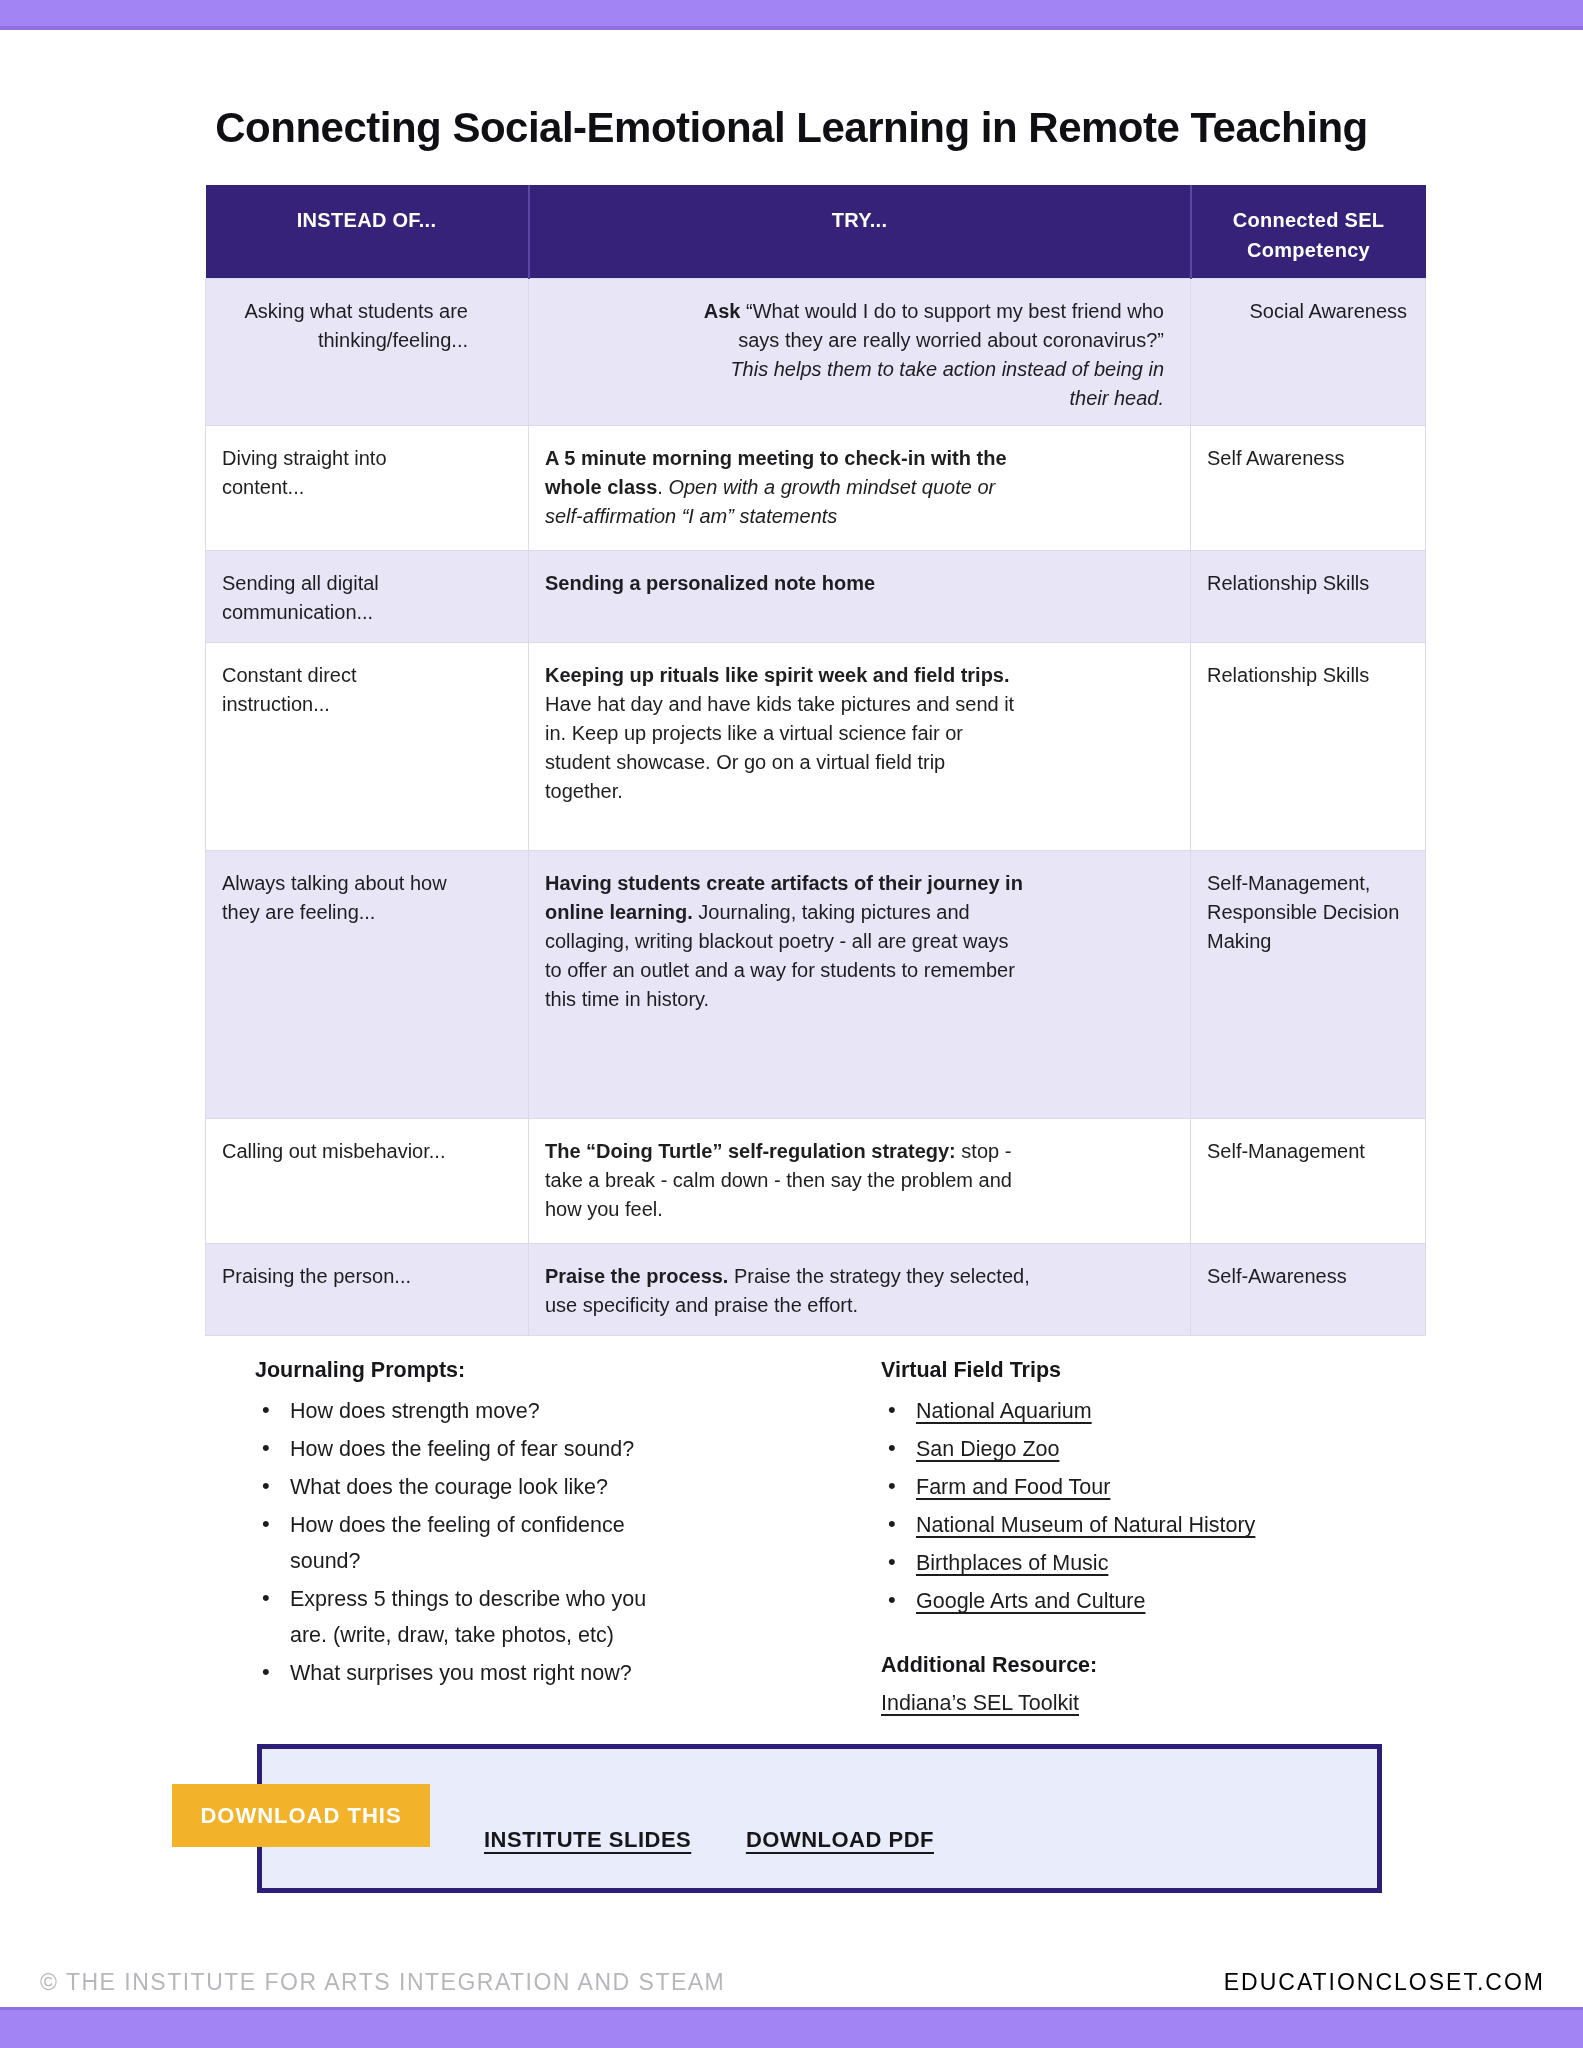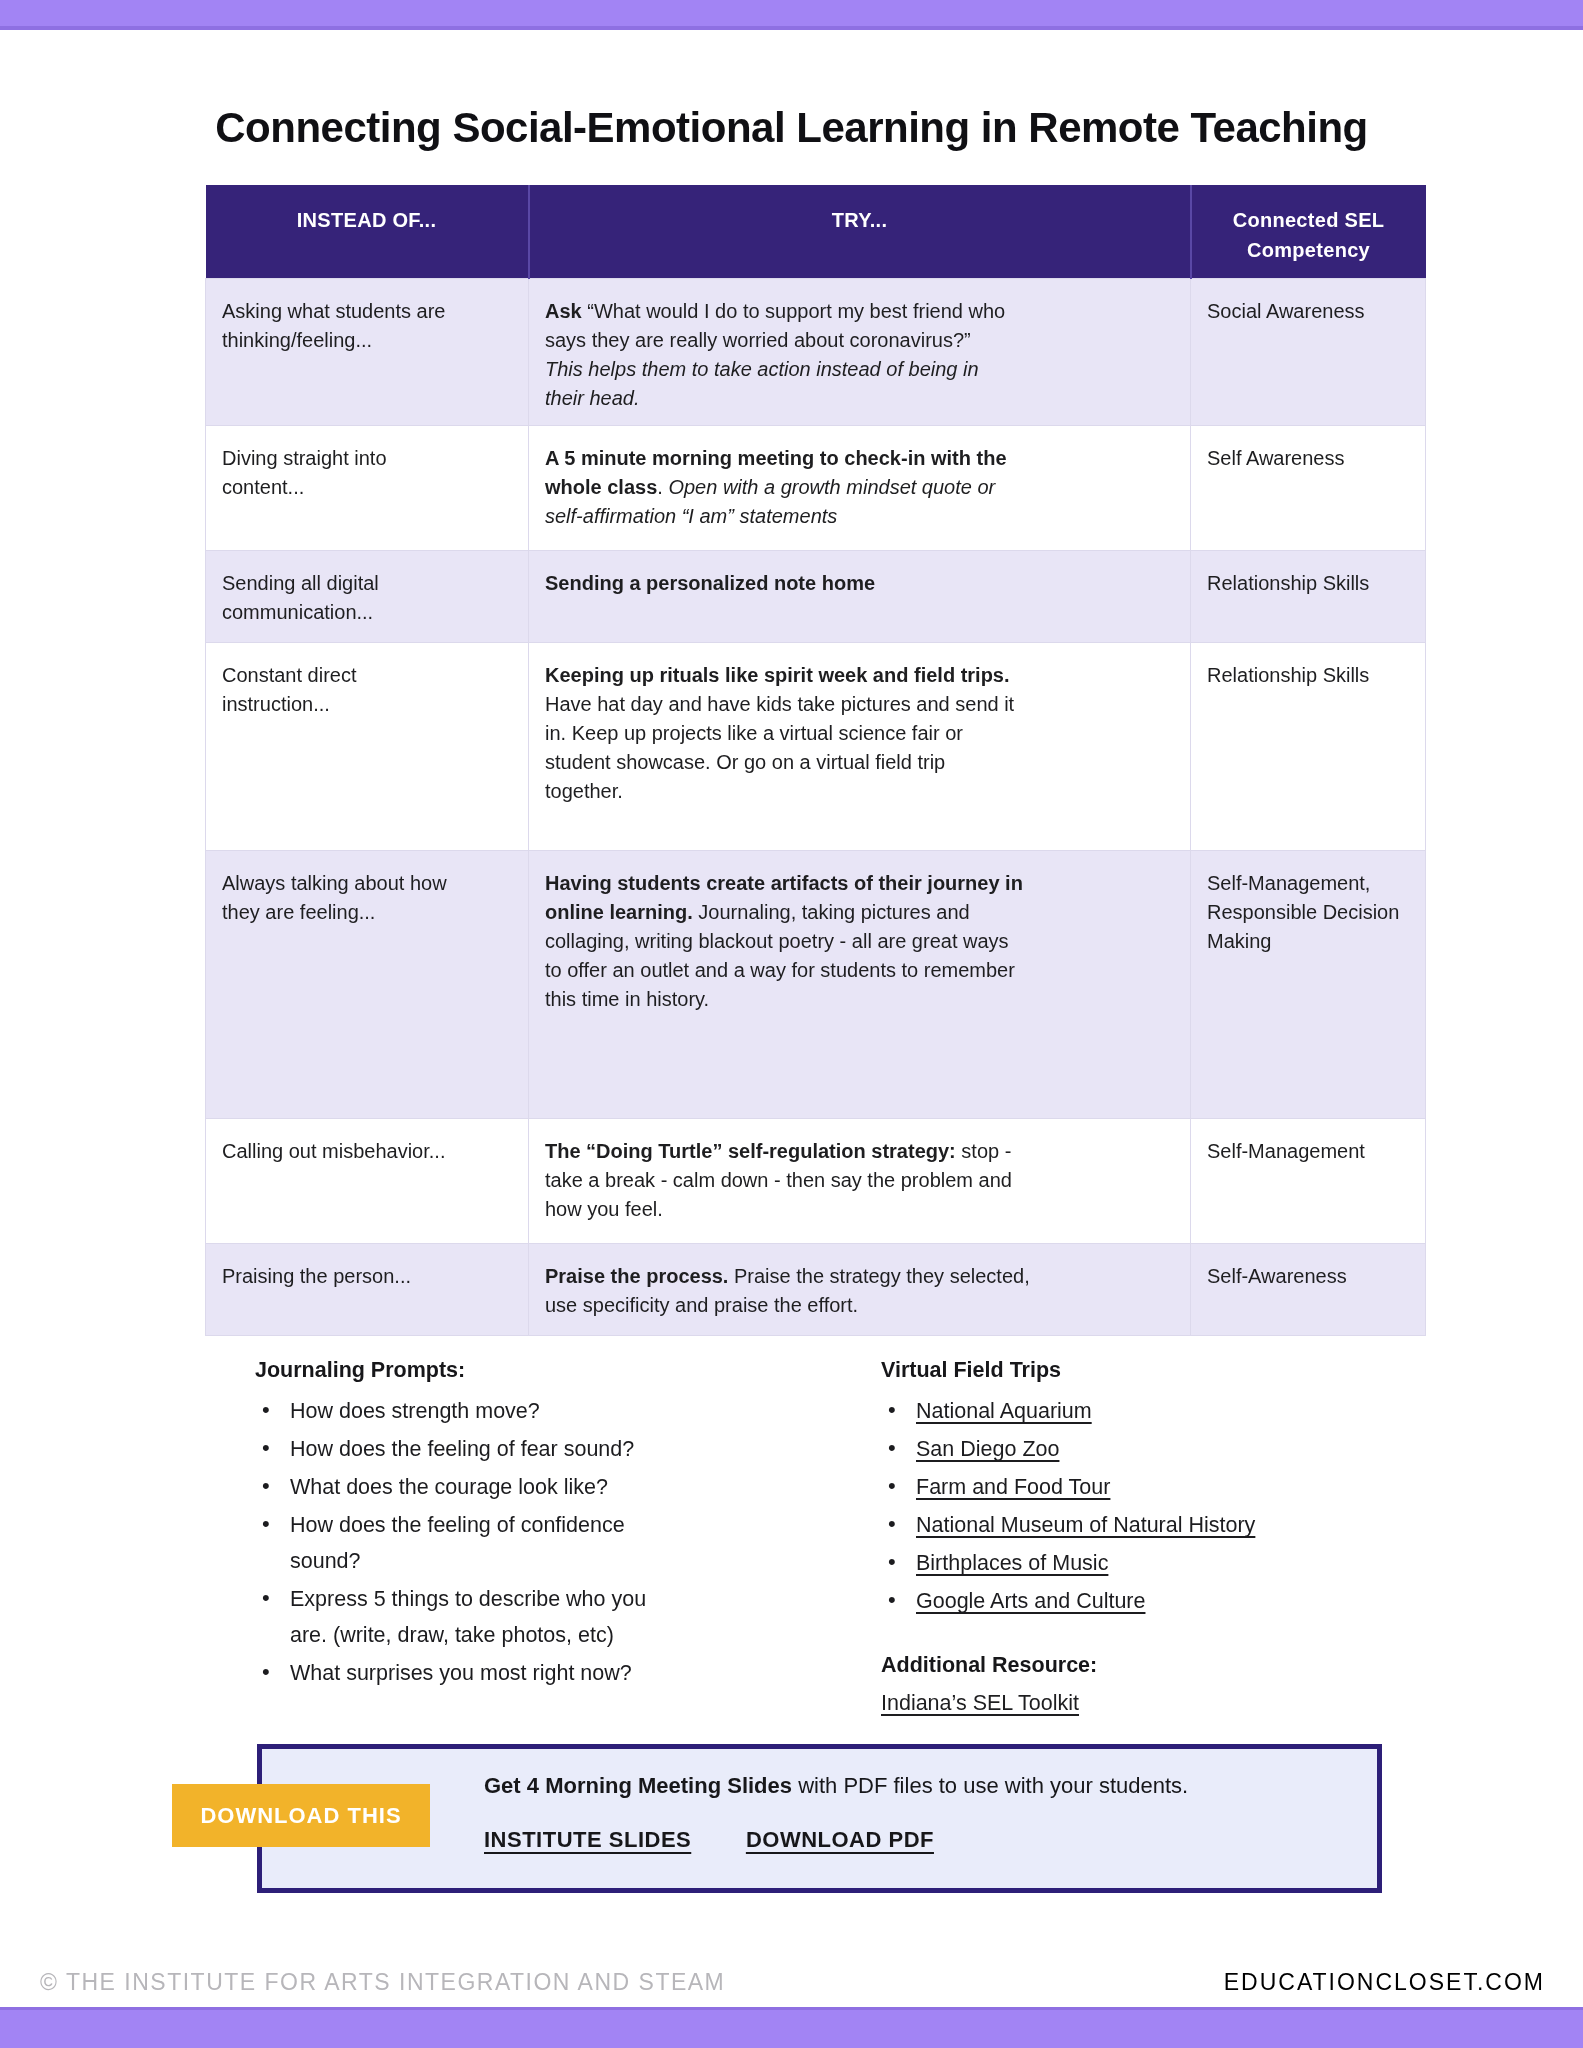--- a/index.html
+++ b/index.html
@@ -79,21 +79,21 @@
       <col style="width:235px">
     </colgroup>
   <thead>
       <tr id="thead-row">
         <th>INSTEAD OF...</th>
         <th>TRY...</th>
         <th>Connected SEL Competency</th>
       </tr>
     </thead>
   <tbody id="tbody">
-      <tr style="height: 122px;">
+      <tr style="height: 122px; text-align: right;">
         <td class="c1">Asking what students are thinking/feeling...</td>
         <td class="c2"><span class="b">Ask</span><span> “What would I do to support my best friend who</span><br><span>says they are really worried about coronavirus?”</span><br><span class="i">This helps them to take action instead of being in</span><br><span class="i">their head.</span></td>
         <td class="c3">Social Awareness</td>
       </tr>
       <tr style="height: 125px;">
         <td class="c1">Diving straight into content...</td>
         <td class="c2"><span class="b">A 5 minute morning meeting to check-in with the</span><br><span class="b">whole class</span><span>. </span><span class="i">Open with a growth mindset quote or</span><br><span class="i">self-affirmation “I am” statements</span></td>
         <td class="c3">Self Awareness</td>
       </tr>
       <tr style="height: 92px; margin-left: 14px;">
@@ -148,23 +148,20 @@
     </ul>
   <div class="add-res">
     <div class="list-heading">Additional Resource:</div>
     <div class="res-link">
       <span class="link-text">Indiana’s SEL Toolkit</span>
     </div>
   </div>
 </div>
 
 <div class="dl-box">
-  <div class="dl-msg">
-    <span class="b">Get 4 Morning Meeting Slides</span><span> with PDF files to use with your students.</span>
-  </div>
   <div class="dl-links">
     <span class="dl-link">INSTITUTE SLIDES</span>
     <span class="dl-link">DOWNLOAD PDF</span>
   </div>
 </div>
 <div class="dl-badge">DOWNLOAD THIS</div>
 
 <div class="footer-left">© THE INSTITUTE FOR ARTS INTEGRATION AND STEAM</div>
 <div class="footer-right">EDUCATIONCLOSET.COM</div>
 

